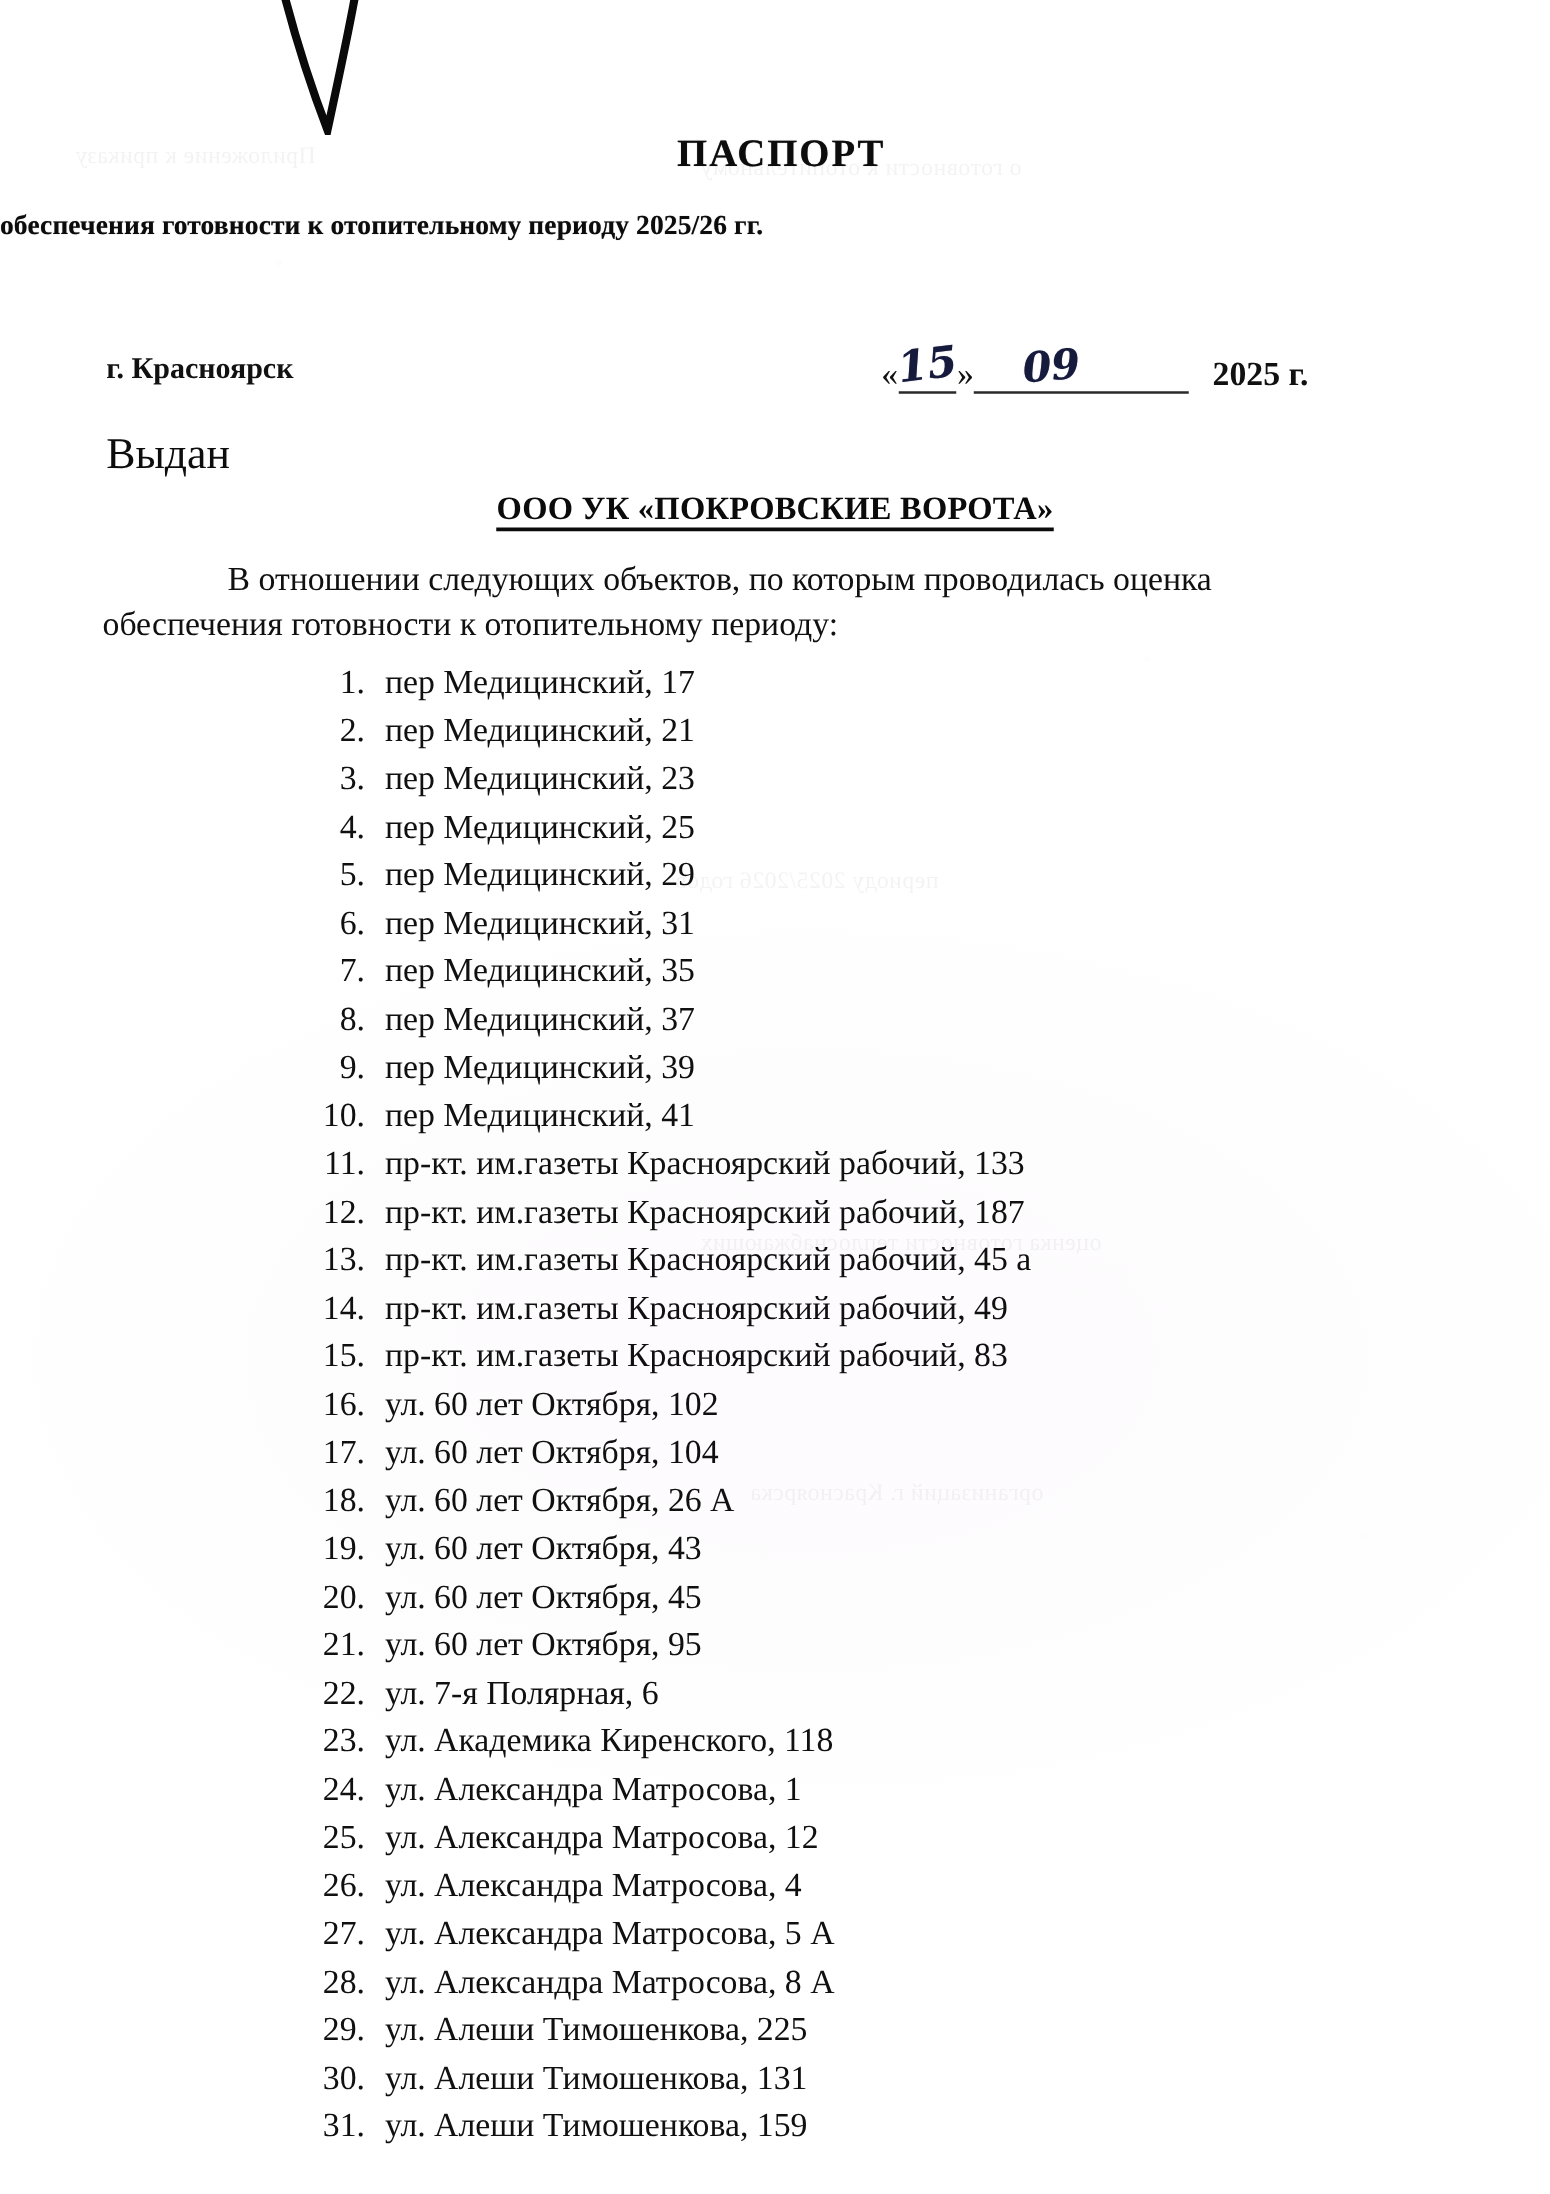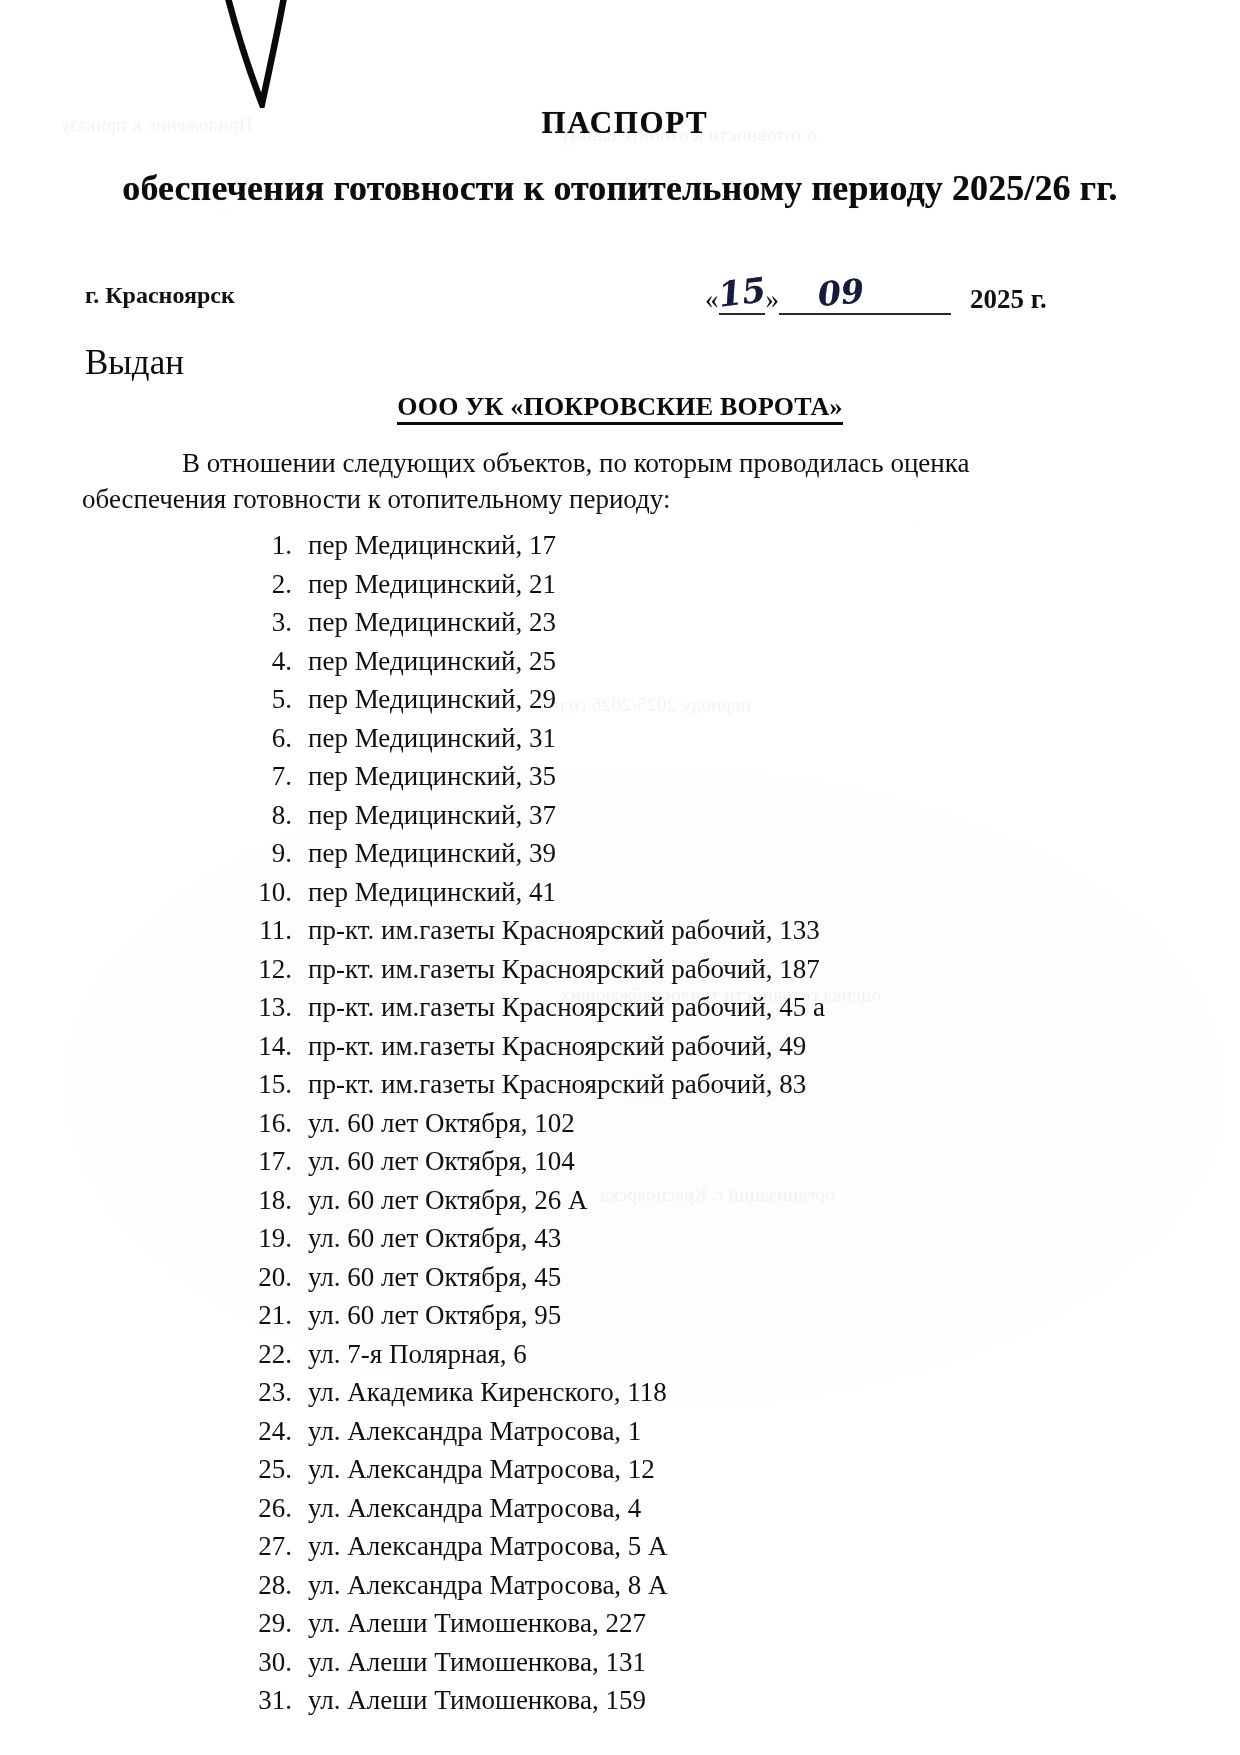--- a/index.html
+++ b/index.html
@@ -80,23 +80,23 @@
     letter-spacing: 1.6px;
     color: #0c0c0c;
     text-shadow: 0 0 0.7px rgba(0,0,0,0.55);
     margin-left: 10px;
   }
 
   .subtitle {
     position: absolute;
     left: 0; right: 0;
     top: 167px;
-    text-align: center;
-    font-weight: bold;
-    font-size: 36px;
+    text-align: left;
+    font-weight: bold;
+    font-size: 22px;
     letter-spacing: 0.1px;
     color: #0c0c0c;
     text-shadow: 0 0 0.7px rgba(0,0,0,0.5);
   }
 
   .city {
     position: absolute;
     left: 85px;
     top: 282px;
     font-size: 24px;
@@ -365,21 +365,21 @@
         <li>
           <span class="num">27.</span>
           <span class="addr">ул. Александра Матросова, 5 А</span>
         </li>
         <li>
           <span class="num">28.</span>
           <span class="addr">ул. Александра Матросова, 8 А</span>
         </li>
         <li>
           <span class="num">29.</span>
-          <span class="addr">ул. Алеши Тимошенкова, 227</span>
+          <span class="addr">ул. Алеши Тимошенкова, 225</span>
         </li>
         <li>
           <span class="num">30.</span>
           <span class="addr">ул. Алеши Тимошенкова, 131</span>
         </li>
         <li>
           <span class="num">31.</span>
           <span class="addr">ул. Алеши Тимошенкова, 159</span>
         </li>
       </ul>

